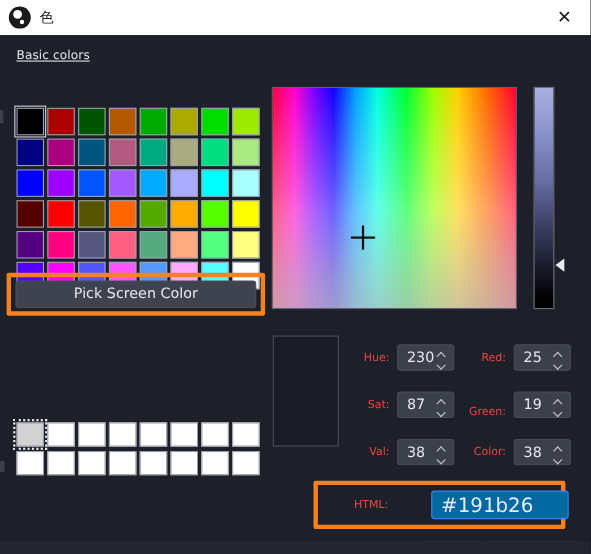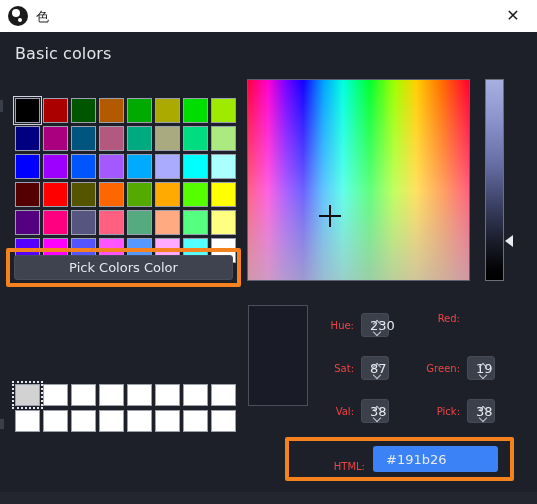--- a/index.html
+++ b/index.html
@@ -31,21 +31,21 @@
     width:40px;height:30px;display:flex;align-items:center;justify-content:center;
     color:#1a1a1a;font-size:16px;line-height:1;cursor:pointer;
   }
 
   
   .dialog{
     position:absolute;left:0;top:32px;width:537px;height:460px;
     background:#1e2029;color:#d8dae3;box-sizing:border-box;
   }
   .section-label{
-    position:absolute;font-size:16px;color:#e3e5ec;letter-spacing:.1px;
+    position:absolute;font-size:11px;color:#e3e5ec;letter-spacing:.1px;text-decoration:underline;
   }
 
   
   .left-sliver{position:absolute;left:0;top:68px;width:3px;height:12px;background:#3b3f4b;}
   .left-sliver2{position:absolute;left:0;top:387px;width:4px;height:10px;background:#3b3f4b;}
 
   
   .basic-grid{position:absolute;left:15px;top:66px;display:grid;
     grid-template-columns:repeat(8,25px);grid-template-rows:repeat(6,25px);
     gap:3px 3px;}
@@ -94,39 +94,39 @@
     border-top:6px solid transparent;border-bottom:6px solid transparent;border-right:8px solid #e9ebf1;}
 
   
   .preview{position:absolute;left:248px;top:273px;width:60px;height:101px;
     box-sizing:border-box;border:1px solid #4b4f5c;}
 
   
   .fld{position:absolute;display:flex;align-items:center;}
   .fld-label{font-size:10px;color:#ef4444;text-align:right;}
   .spin{
-    position:relative;box-sizing:border-box;width:28px;height:24px;margin-left:7px;
+    position:relative;box-sizing:border-box;width:52px;height:24px;margin-left:7px;
     background:#3c404b;border:1px solid #474b57;border-radius:3px;display:flex;align-items:center;
   }
   .spin .num{font-size:13px;color:#e8eaf1;padding-left:8px;}
   .spin .arrows{position:absolute;right:4px;top:1px;height:22px;width:11px;
     display:flex;flex-direction:column;justify-content:center;gap:3px;cursor:pointer;}
   .chev{width:9px;height:5px;position:relative;}
   .chev:before{content:"";position:absolute;left:1px;top:1px;width:5px;height:5px;
     border-left:1.4px solid #c9cdd8;border-top:1.4px solid #c9cdd8;transform:rotate(45deg);}
   .chev.dn:before{border-left:none;border-top:none;
     border-right:1.4px solid #c9cdd8;border-bottom:1.4px solid #c9cdd8;}
 
   
   #hl-html{left:285px;top:405px;width:229px;height:44px;}
-  .html-row{position:absolute;left:321px;top:414px;display:flex;align-items:flex-end;}
+  .html-row{position:absolute;left:309px;top:414px;display:flex;align-items:center;gap:31px;}
   .html-input{
     box-sizing:border-box;width:125px;height:26px;margin-left:8px;
-    background:#3b82f6;border:5px solid #3b82f6;border-radius:3px;
-    color:#e8eaf1;font-size:13px;display:flex;align-items:center;padding-left:8px;cursor:text;
+    background:#0369a1;border:1px solid #3b82f6;border-radius:3px;
+    color:#e8eaf1;font-size:18px;display:flex;align-items:center;padding-left:8px;cursor:text;
   }
 
   
   #ok-btn{position:absolute;left:386px;top:460px;width:50px;height:26px;}
   #cancel-btn{position:absolute;left:444px;top:460px;width:79px;height:26px;}
 
   
   .bottom-strip{position:absolute;left:0;top:492px;width:537px;height:12px;background:#23262f;}
 </style>
 </head>
@@ -192,21 +192,21 @@
         <div class="sw" style="background: rgb(255, 0, 255);"></div>
         <div class="sw" style="background: rgb(85, 85, 255);"></div>
         <div class="sw" style="background: rgb(255, 85, 255);"></div>
         <div class="sw" style="background: rgb(85, 153, 255);"></div>
         <div class="sw" style="background: rgb(255, 170, 255);"></div>
         <div class="sw" style="background: rgb(85, 255, 255);"></div>
         <div class="sw" style="background: rgb(255, 255, 255);"></div>
       </div>
 
     <div class="hl-box" id="hl-pick" style="border-color: rgb(245, 130, 31);"></div>
-    <div class="btn" id="pick-btn">Pick Colors Color</div>
+    <div class="btn" id="pick-btn">Pick Screen Color</div>
 
     <div class="custom-grid" id="custom-grid">
         <div class="csw focus" style="background: rgb(210, 210, 210);"></div>
         <div class="csw" style="background: rgb(255, 255, 255);"></div>
         <div class="csw" style="background: rgb(255, 255, 255);"></div>
         <div class="csw" style="background: rgb(255, 255, 255);"></div>
         <div class="csw" style="background: rgb(255, 255, 255);"></div>
         <div class="csw" style="background: rgb(255, 255, 255);"></div>
         <div class="csw" style="background: rgb(255, 255, 255);"></div>
         <div class="csw" style="background: rgb(255, 255, 255);"></div>
@@ -260,35 +260,42 @@
         <div class="num">38</div>
         <div class="arrows">
           <div class="chev up"></div>
           <div class="chev dn"></div>
         </div>
       </div>
     </div>
 
     <div class="fld" style="left:422px;top:281px;">
       <div class="fld-label" style="width:38px;">Red:</div>
-    </div>
-
-    <div class="fld" style="left:422px;top:324px;">
+      <div class="spin">
+        <div class="num">25</div>
+        <div class="arrows">
+          <div class="chev up"></div>
+          <div class="chev dn"></div>
+        </div>
+      </div>
+    </div>
+
+    <div class="fld" style="left:422px;top:324px;align-items:flex-end;">
       <div class="fld-label" style="width:38px;">Green:</div>
       <div class="spin">
         <div class="num">19</div>
         <div class="arrows">
           <div class="chev up"></div>
           <div class="chev dn"></div>
         </div>
       </div>
     </div>
 
     <div class="fld" style="left:422px;top:367px;">
-      <div class="fld-label" style="width:38px;">Pick:</div>
+      <div class="fld-label" style="width:38px;">Color:</div>
       <div class="spin">
         <div class="num">38</div>
         <div class="arrows">
           <div class="chev up"></div>
           <div class="chev dn"></div>
         </div>
       </div>
     </div>
 
     <div class="hl-box" id="hl-html" style="border-color: rgb(245, 130, 31);"></div>

